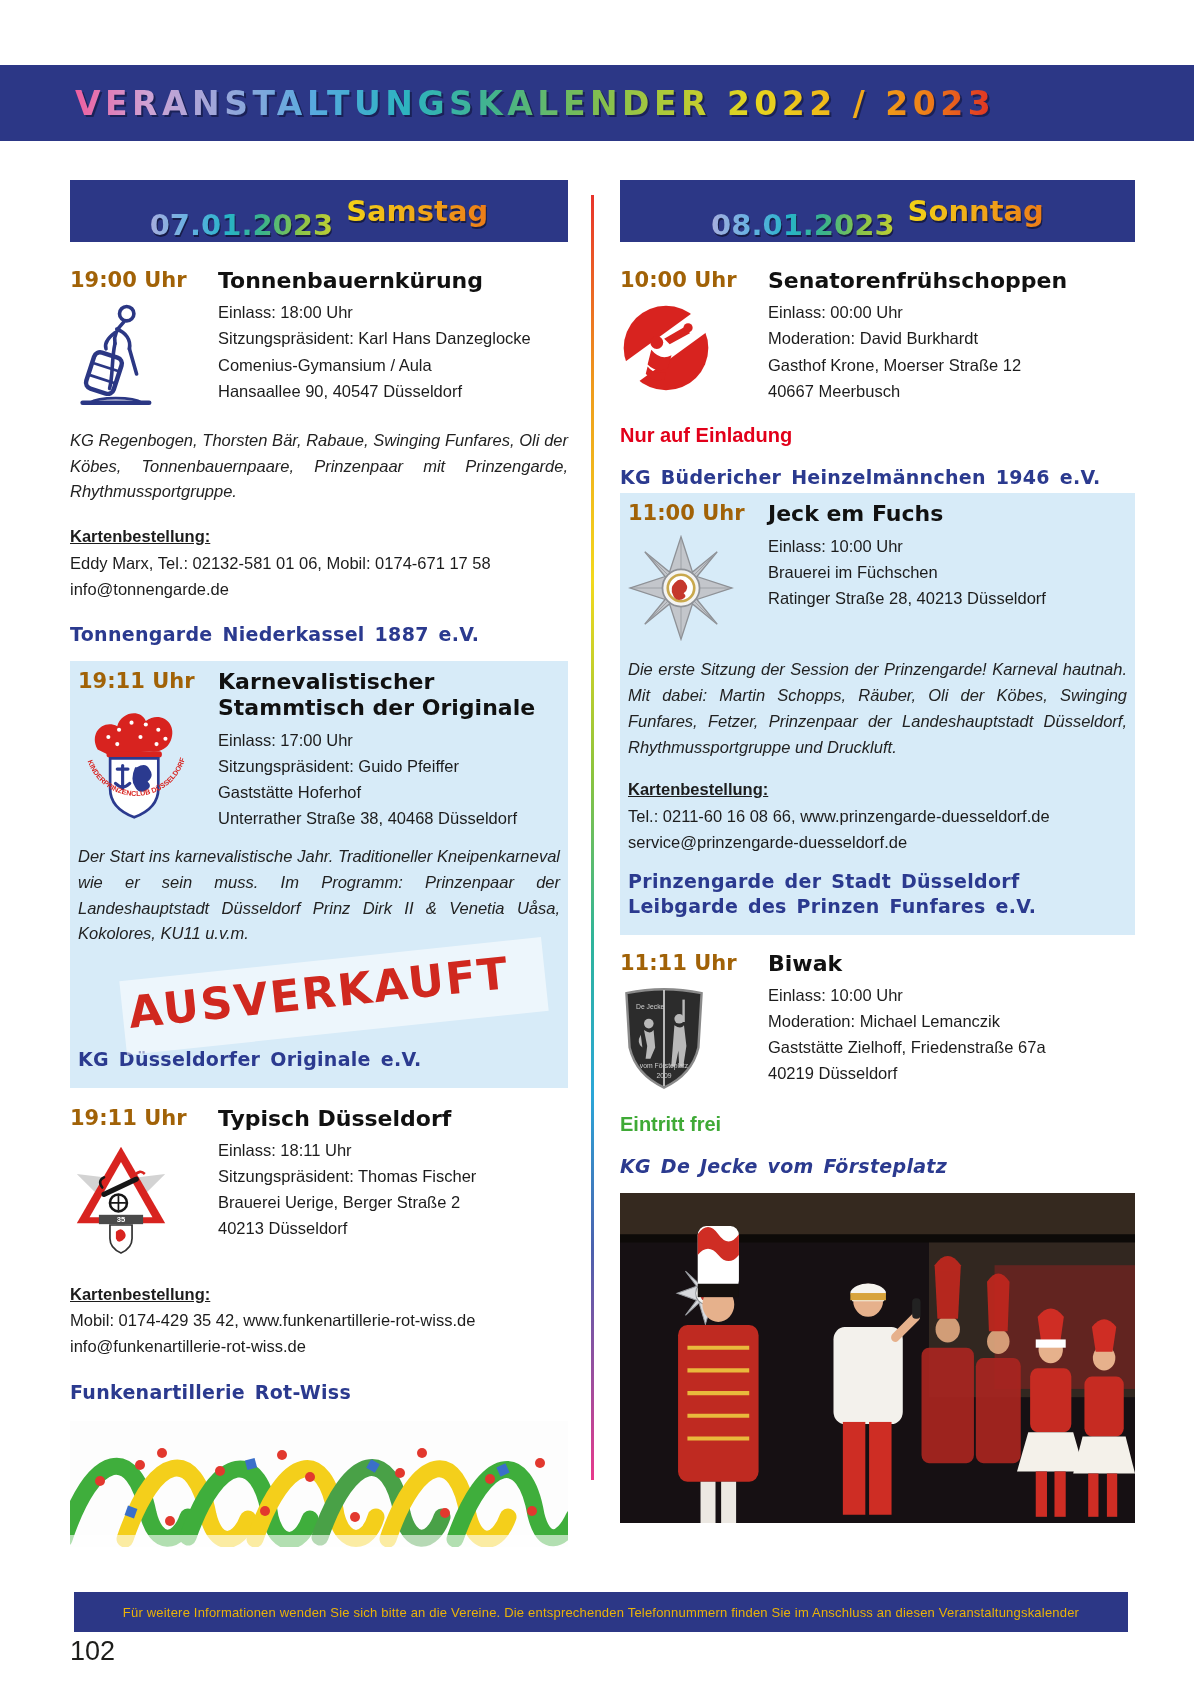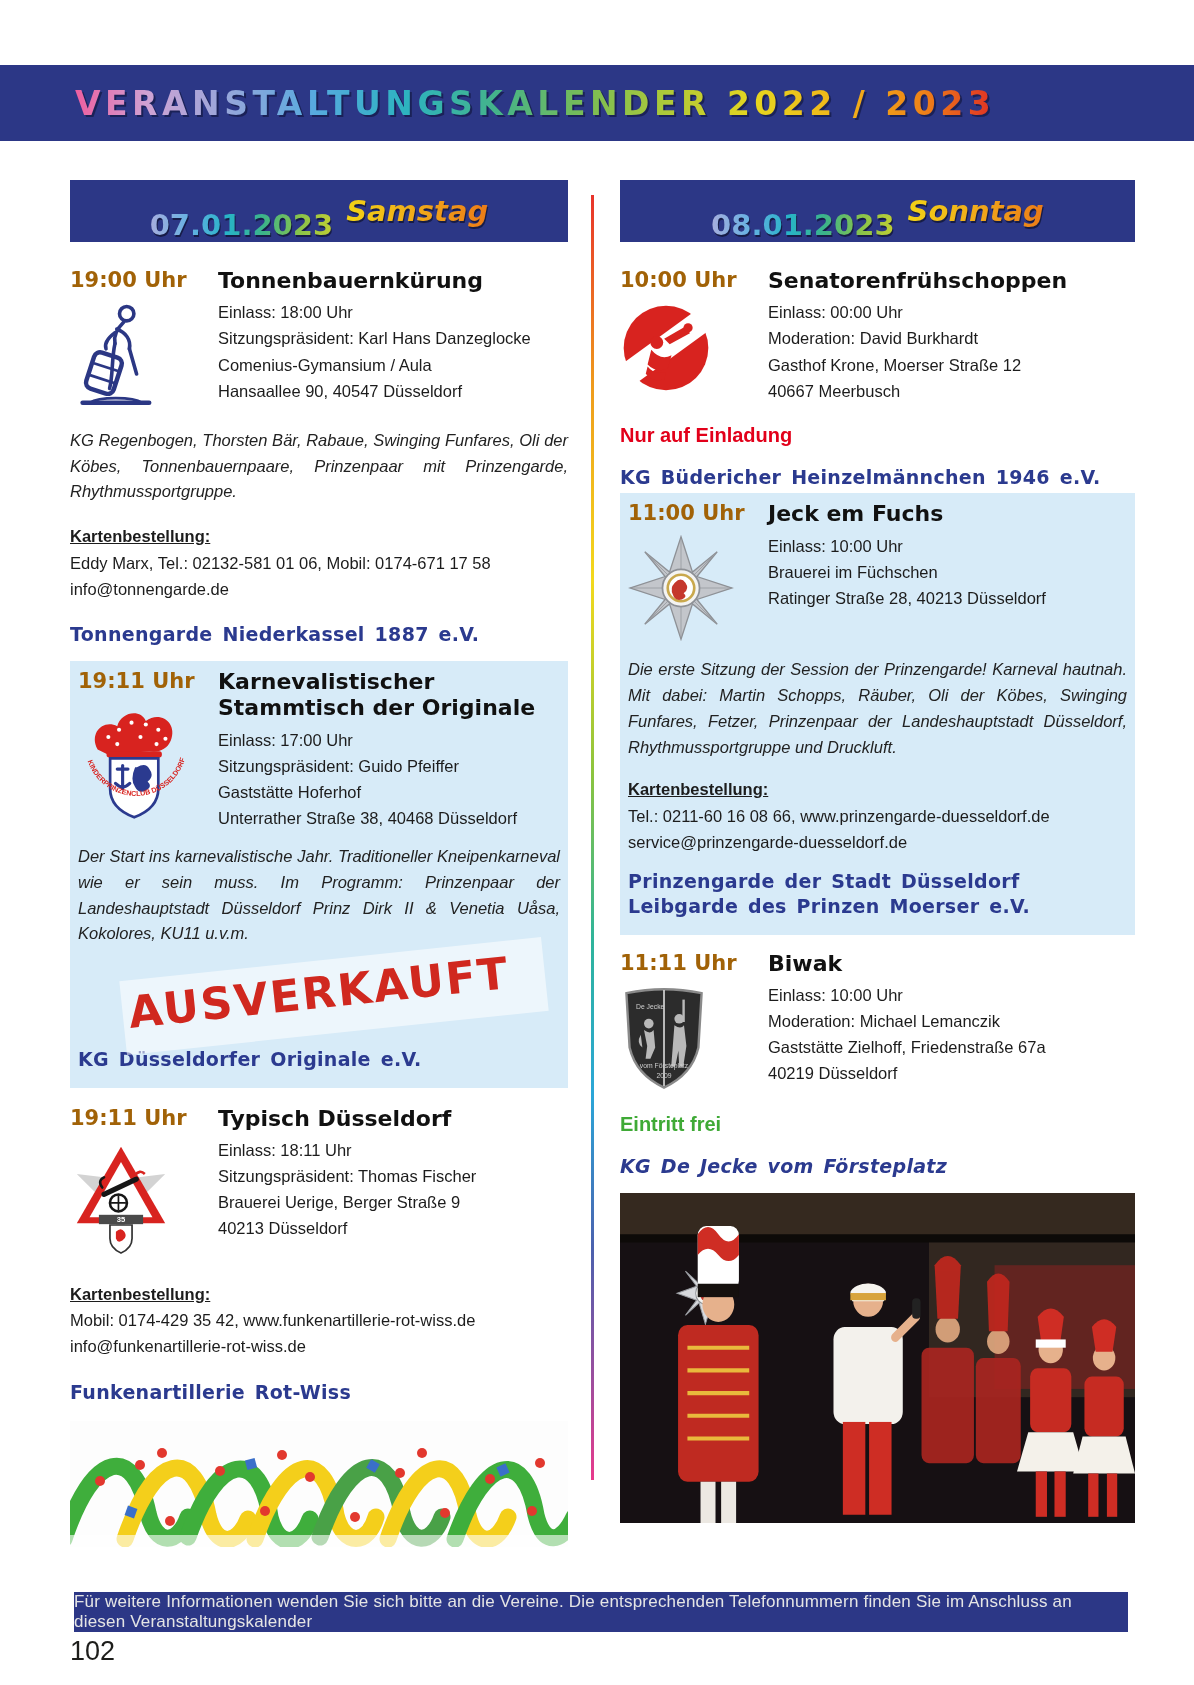--- a/index.html
+++ b/index.html
@@ -20,21 +20,21 @@
   .col-left{left:70px;width:498px;}
   .col-right{left:620px;width:515px;}
   .divider{position:absolute;left:591px;top:195px;width:3px;height:1285px;
           background:linear-gradient(180deg,#e8332b 0%,#ef9c1c 15%,#f3d91d 30%,#8cc43e 45%,#2eb49b 58%,#2ba6d8 70%,#4b61ae 82%,#9b4e9e 92%,#e93a8c 100%);}
 
   .datebar{height:62px;background:#2c3786;display:flex;align-items:center;justify-content:center;gap:13px;}
   .date-part,.day-part{font-family:"DejaVu Sans",sans-serif;font-weight:bold;font-size:29px;
           -webkit-background-clip:text;background-clip:text;color:transparent;
           filter:drop-shadow(1.5px 2px 0 rgba(8,10,30,.6));}
   .date-part{background-image:linear-gradient(90deg,#a7aede 0%,#64b1e2 22%,#27b4c8 42%,#3cb489 62%,#8ac44a 82%,#c0ce33 100%);margin-top:28px;}
-  .day-part{background-image:linear-gradient(90deg,#f2d316 0%,#f0a61a 55%,#ec7b17 100%);font-style:italic;}
+  .day-part{background-image:linear-gradient(90deg,#f2d316 0%,#f0a61a 55%,#ec7b17 100%);}
 
   .event{display:grid;grid-template-columns:148px 1fr;margin-top:26px;}
   .bluebox .event{grid-template-columns:140px 1fr;margin-top:0;}
   .time{font-family:"DejaVu Sans",sans-serif;font-weight:bold;font-size:21px;color:#a16207;}
   .eicon{margin-top:10px;}
   .etitle{font-family:"DejaVu Sans",sans-serif;font-weight:bold;font-size:22px;color:#111;line-height:1.2;}
   .edetails{margin-top:5px;font-size:16.5px;line-height:1.58;color:#1c1c1c;}
   .desc{margin-top:14px;font-style:italic;font-size:16.5px;line-height:1.56;text-align:justify;color:#222;}
   .bluebox .desc{margin-top:12px;}
   .tickets{margin-top:18px;font-size:16.5px;line-height:1.6;}
@@ -50,21 +50,21 @@
   .stamp-bg{position:absolute;left:44px;right:14px;top:8px;bottom:2px;background:rgba(255,255,255,.55);transform:rotate(-6deg);}
   .stamp{position:absolute;left:0;width:100%;top:16px;text-align:center;
          font-family:"DejaVu Sans",sans-serif;font-weight:bold;font-size:44px;letter-spacing:2px;
          color:#d0281f;transform:rotate(-6deg);}
 
   .photo{margin-top:16px;line-height:0;}
   .photo svg{display:block;}
 
   .footbar{position:absolute;left:74px;top:1592px;width:1054px;height:40px;background:#2c3786;
            display:flex;align-items:center;justify-content:center;}
-  .footbar span{color:#e5e5e5;font-size:17px;letter-spacing:.2px;}
+  .footbar span{color:#eab308;font-size:13px;letter-spacing:.2px;}
   .pagenum{position:absolute;left:70px;top:1636px;font-size:27px;color:#1d1d1b;}
 </style>
 </head>
 <body>
 
 <div class="page">
 
   <div class="topbar">
     <span class="main-title">VERANSTALTUNGSKALENDER 2022 / 2023</span>
   </div>
@@ -199,21 +199,21 @@
             <path d="M47 100 h26 v16 c0 9 -6 14 -13 17 c-7 -3 -13 -8 -13 -17 Z" fill="#ffffff" stroke="#333333" stroke-width="2"></path>
             <path d="M54 108 q6 -6 10 0 q4 6 -2 10 q-6 4 -8 -2 Z" fill="#d8231f"></path>
           </svg>
         </div>
       </div>
       <div>
         <div class="etitle">Typisch Düsseldorf</div>
         <div class="edetails">
           <div>Einlass: 18:11 Uhr</div>
           <div>Sitzungspräsident: Thomas Fischer</div>
-          <div>Brauerei Uerige, Berger Straße 9</div>
+          <div>Brauerei Uerige, Berger Straße 2</div>
           <div>40213 Düsseldorf</div>
         </div>
       </div>
     </div>
 
     <div class="tickets">
       <div class="tlabel">Kartenbestellung:</div>
       <div>Mobil: 0174-429 35 42, www.funkenartillerie-rot-wiss.de</div>
       <div>info@funkenartillerie-rot-wiss.de</div>
     </div>
@@ -331,21 +331,21 @@
         </div>
       </div>
       <div class="desc">Die erste Sitzung der Session der Prinzengarde! Karneval hautnah. Mit dabei: Martin Schopps, Räuber, Oli der Köbes, Swinging Funfares, Fetzer, Prinzenpaar der Landeshauptstadt Düsseldorf, Rhythmussportgruppe und Druckluft.</div>
       <div class="tickets">
         <div class="tlabel">Kartenbestellung:</div>
         <div>Tel.: 0211-60 16 08 66, www.prinzengarde-duesseldorf.de</div>
         <div>service@prinzengarde-duesseldorf.de</div>
       </div>
       <div class="club" style="margin-top:14px;">
         <div>Prinzengarde der Stadt Düsseldorf</div>
-        <div>Leibgarde des Prinzen Moerser e.V.</div>
+        <div>Leibgarde des Prinzen Funfares e.V.</div>
       </div>
     </div>
 
     <div class="event" style="margin-top:16px;">
       <div>
         <div class="time">11:11 Uhr</div>
         <div class="eicon">
           <svg viewBox="0 0 110 132" width="88" height="106">
             <path d="M8 10 Q55 0 102 10 L98 78 Q90 112 55 128 Q20 112 12 78 Z" fill="#2c2c2c" stroke="#8a8a8a" stroke-width="3"></path>
             <line x1="55" y1="6" x2="55" y2="126" stroke="#dddddd" stroke-width="2"></line>

